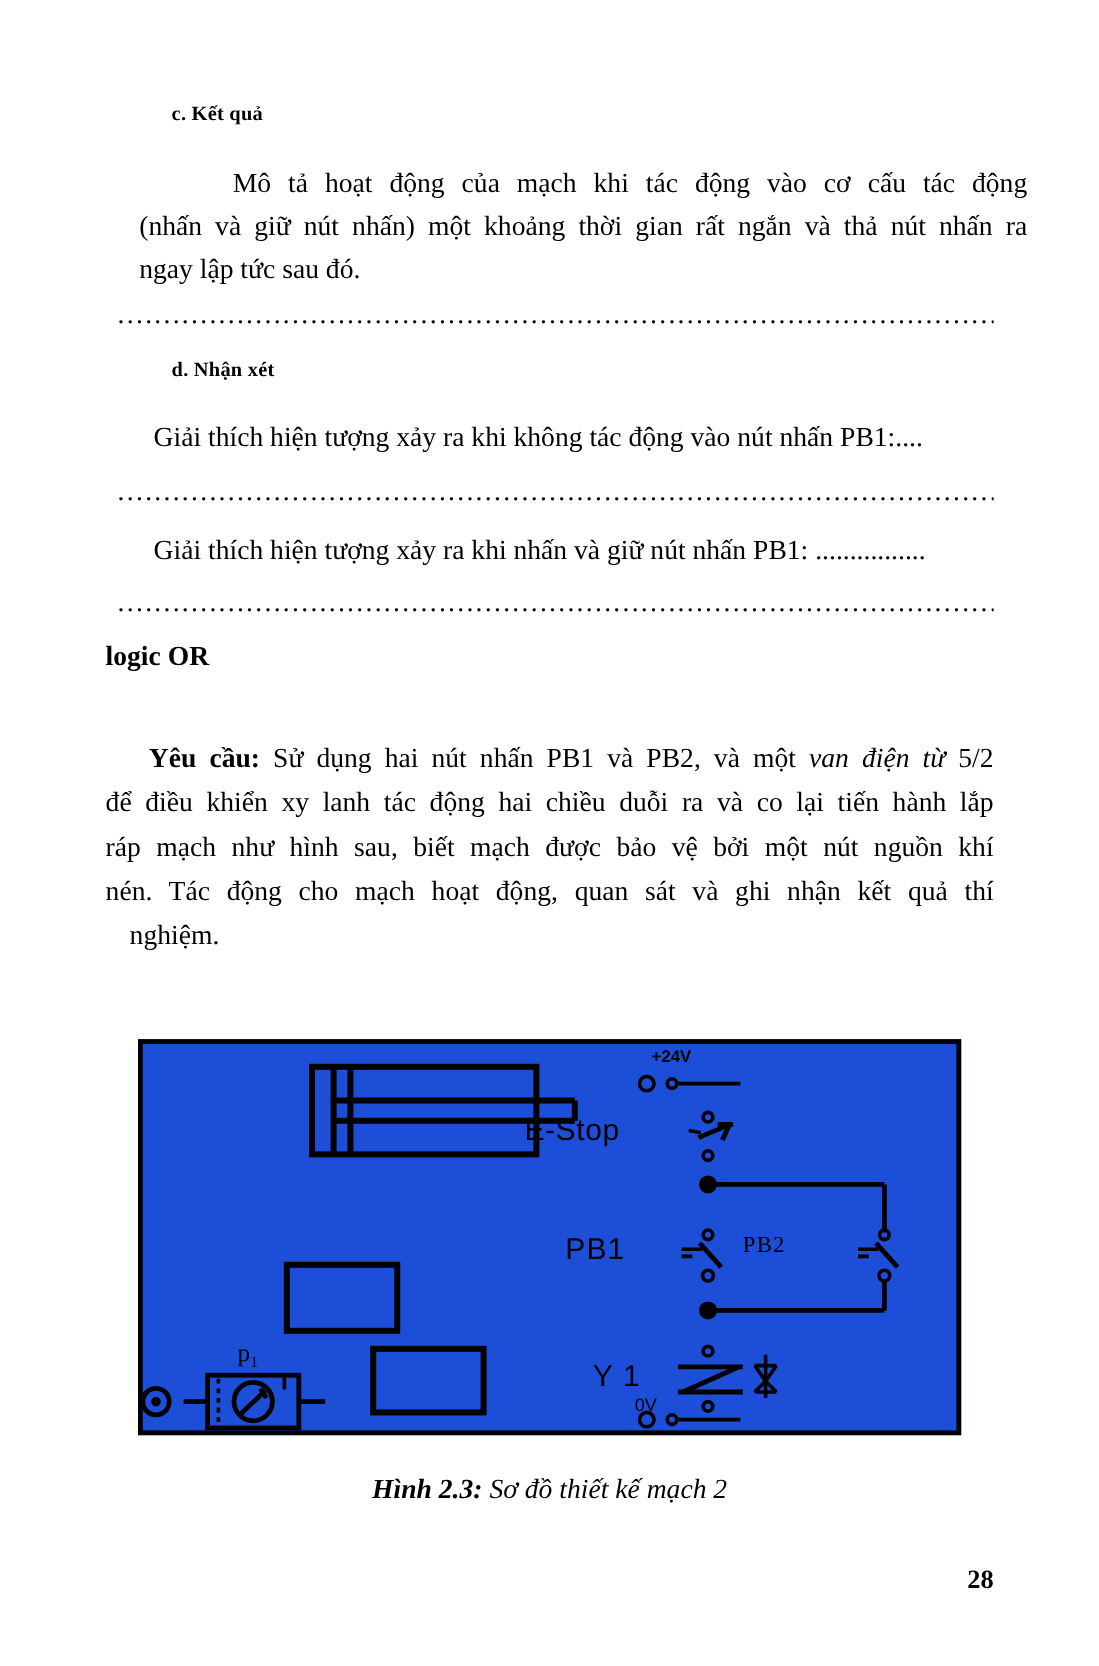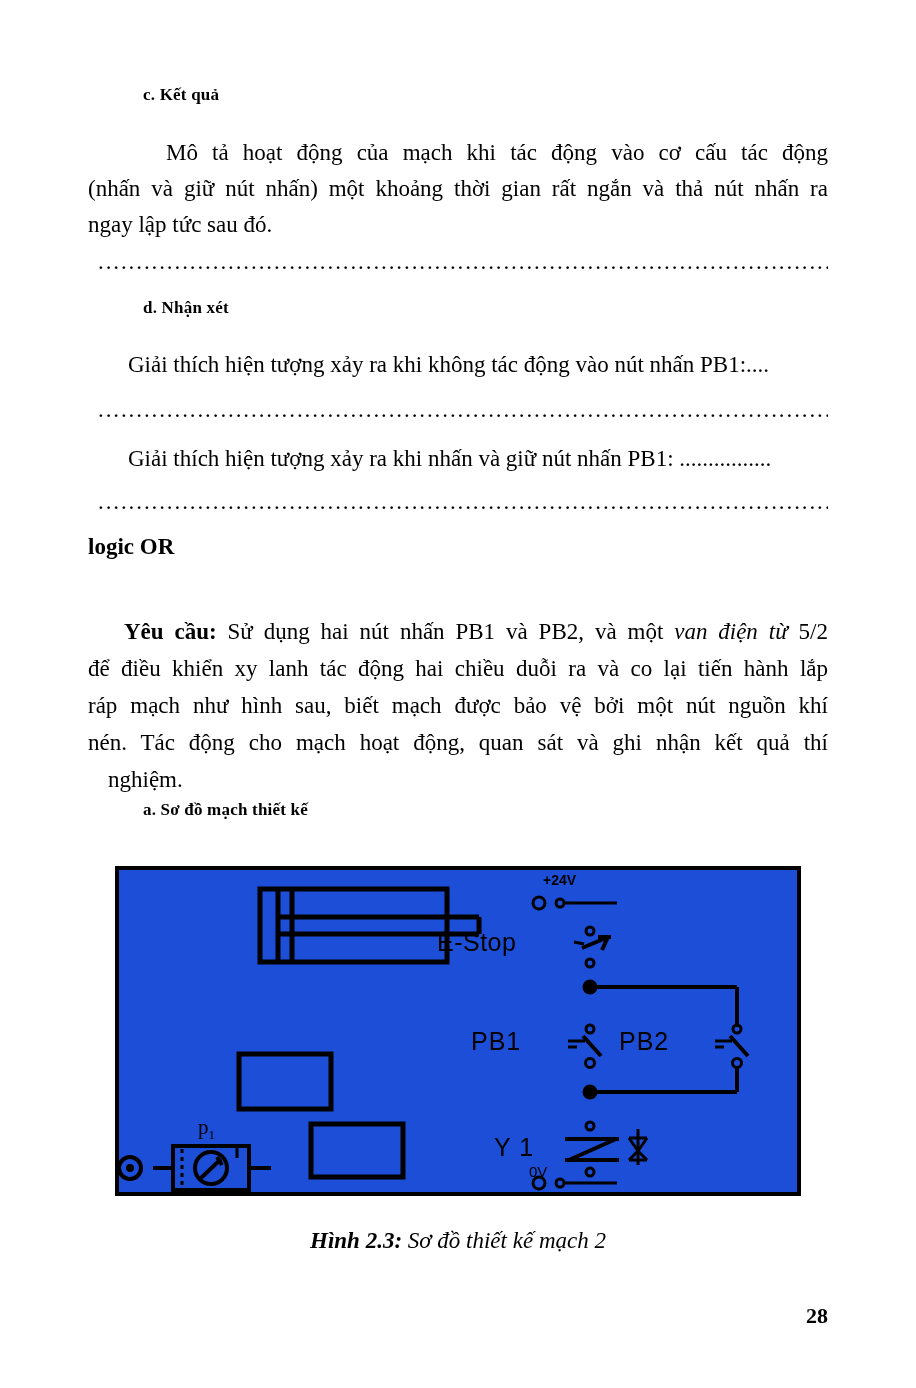--- a/index.html
+++ b/index.html
@@ -31,20 +31,21 @@
     letter-spacing: 0.2px;
     white-space: nowrap;
   }
 
   .para {
     position: absolute;
     font-size: 23px;
     line-height: 36px;
     text-align: justify;
     text-justify: inter-word;
+    margin-left: 28px;
   }
   .para.just > span.l {
     display: block;
     text-align: justify;
   }
 
   .line-text {
     position: absolute;
     font-size: 23px;
     line-height: 34px;
@@ -147,21 +148,20 @@
   </div>
 
   <div class="req-block" style="left:88px; top:613px; width:740px;">
     <span class="jl"><span style="display:inline-block; width:36px;"></span><b>Yêu cầu:</b><span> Sử dụng hai nút nhấn PB1 và PB2, và một </span><i>van điện từ</i><span> 5/2</span></span>
     <span class="jl">để điều khiển xy lanh tác động hai chiều duỗi ra và co lại tiến hành lắp</span>
     <span class="jl">ráp mạch như hình sau, biết mạch được bảo vệ bởi một nút nguồn khí</span>
     <span class="jl">nén. Tác động cho mạch hoạt động, quan sát và ghi nhận kết quả thí</span>
     <span class="ll">nghiệm.</span>
   </div>
 
-  <div class="heading-sub" style="left:143px; top:800px;">a.  Sơ đồ mạch thiết kế</div>
 
   <div class="figure-box">
     <svg class="fig-svg" width="678" height="322" viewBox="0 0 678 322" xmlns="http://www.w3.org/2000/svg">
 
       <g fill="none" stroke="#000" stroke-width="5" stroke-linecap="butt">
 
         <g>
 
           <rect x="141" y="19" width="187" height="73" stroke-width="5"></rect>
 
@@ -278,21 +278,21 @@
     </svg>
 
     <div style="position:absolute; left:424px; top:2px; font-family:'Liberation Sans', sans-serif; font-size:14px; font-weight:bold;">+24V</div>
 
     <div style="position:absolute; left:410px; top:293px; font-family:'Liberation Sans', sans-serif; font-size:15px;">0V</div>
 
     <div style="position:absolute; left:318px; top:58px; font-family:'Liberation Sans', sans-serif; font-size:25px; letter-spacing:0.5px;">E-Stop</div>
 
     <div style="position:absolute; left:352px; top:157px; font-family:'Liberation Sans', sans-serif; font-size:25px; letter-spacing:1px;">PB1</div>
 
-    <div style="position:absolute; left:500px; top:157px; font-family:Liberation Sans, sans-serif; font-size:25px; letter-spacing:1px;">PB2</div>
+    <div style="position:absolute; left:500px; top:157px; font-family:Liberation Serif, serif; font-size:19px; letter-spacing:1px;">PB2</div>
 
     <div style="position:absolute; left:375px; top:263px; font-family:'Liberation Sans', sans-serif; font-size:25px; letter-spacing:1px;">Y 1</div>
 
     <div style="position:absolute; left:79px; top:245px; font-family:'Liberation Serif', serif; font-size:21px;">
       <span>p</span><sub style="font-size:13px;">1</sub>
     </div>
   </div>
 
   <div class="caption" style="left:0px; top:1228px;">
     <b>Hình 2.3:</b><span> Sơ đồ thiết kế mạch 2</span>

